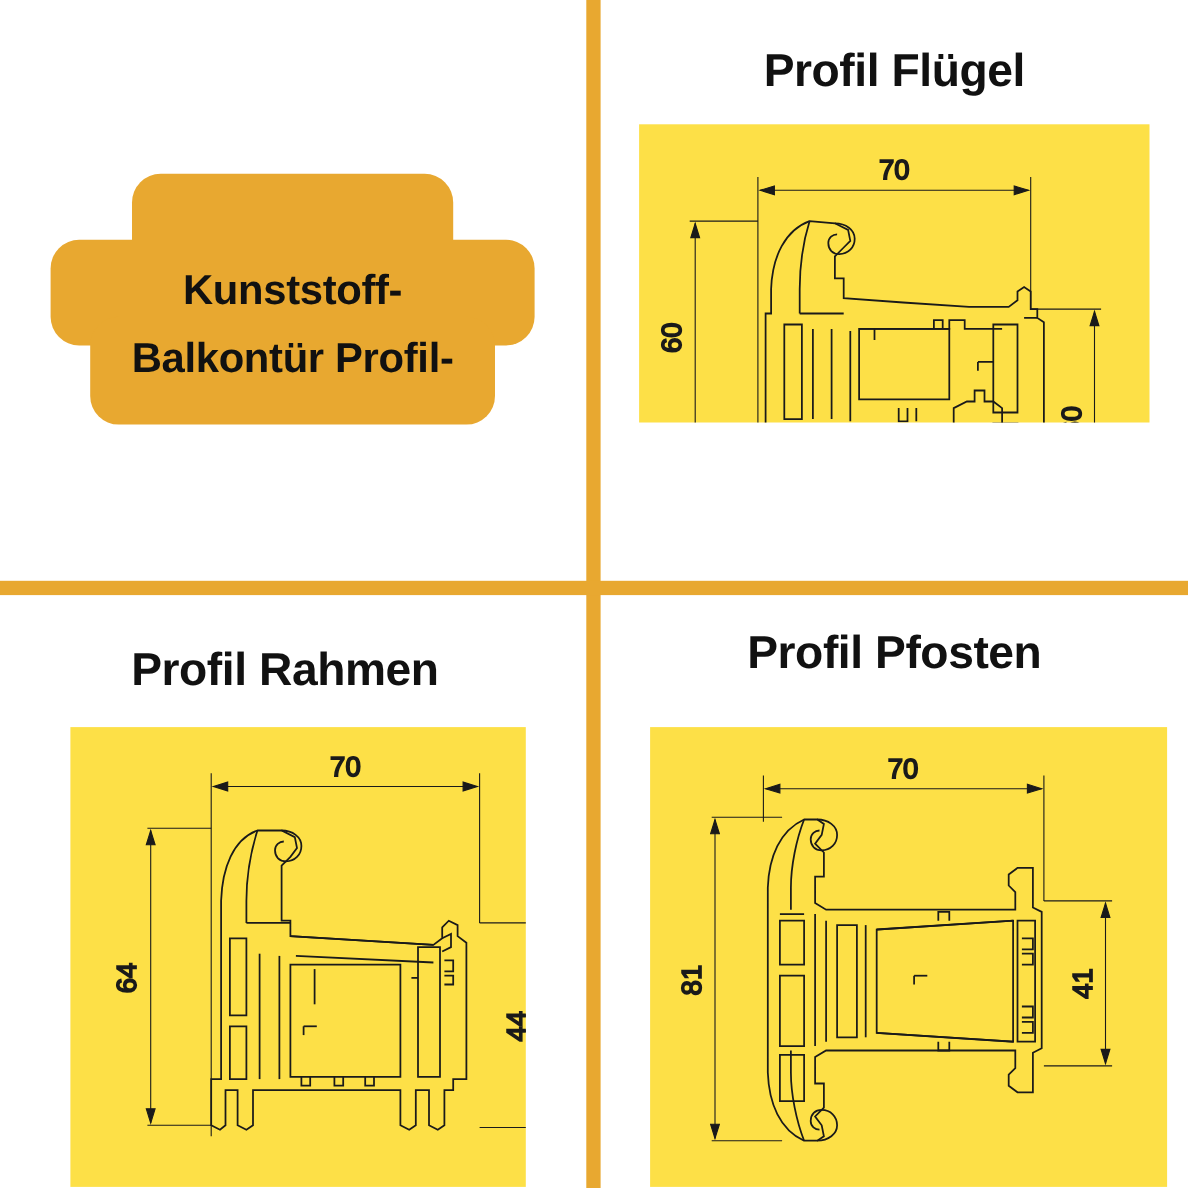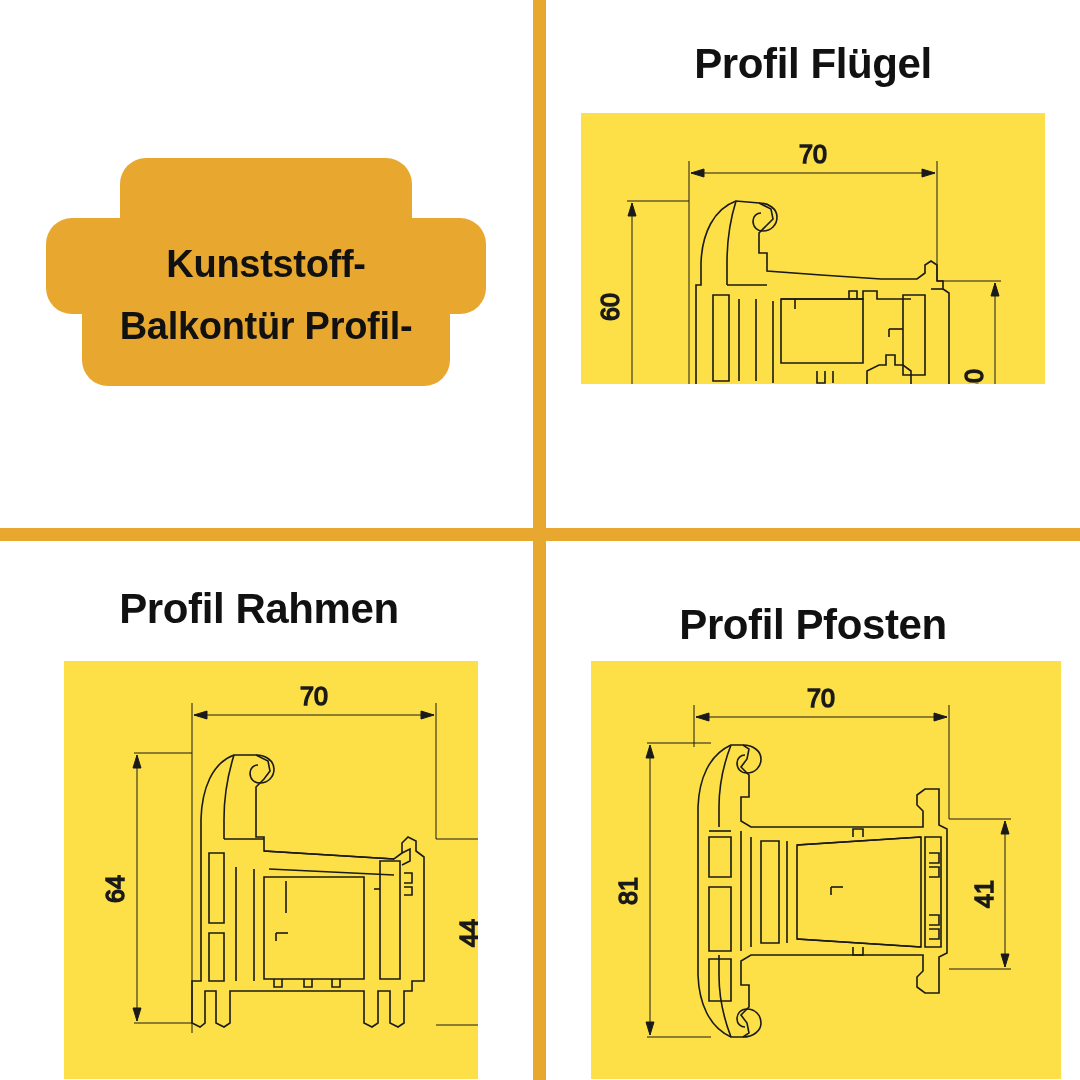--- a/index.html
+++ b/index.html
@@ -100,21 +100,21 @@
     position: absolute;
     width: 100%;
     text-align: center;
     color: #111111;
     font-weight: bold;
     font-size: 42px;
     letter-spacing: -0.4px;
   }
   .title-tr { top: 40px; }
   .title-bl { top: 44px; }
-  .title-br { top: 60px; }
+  .title-br { top: 28px; }
 
   
   .drawing {
     position: absolute;
     background: #fde047;
   }
   .draw-tr { left: 35px; top: 113px; width: 464px; height: 398px; }
   .draw-bl { left: 24px; top: 120px; width: 500px; height: 418px; }
   .draw-br { left: 45px; top: 120px; width: 470px; height: 418px; }
 

